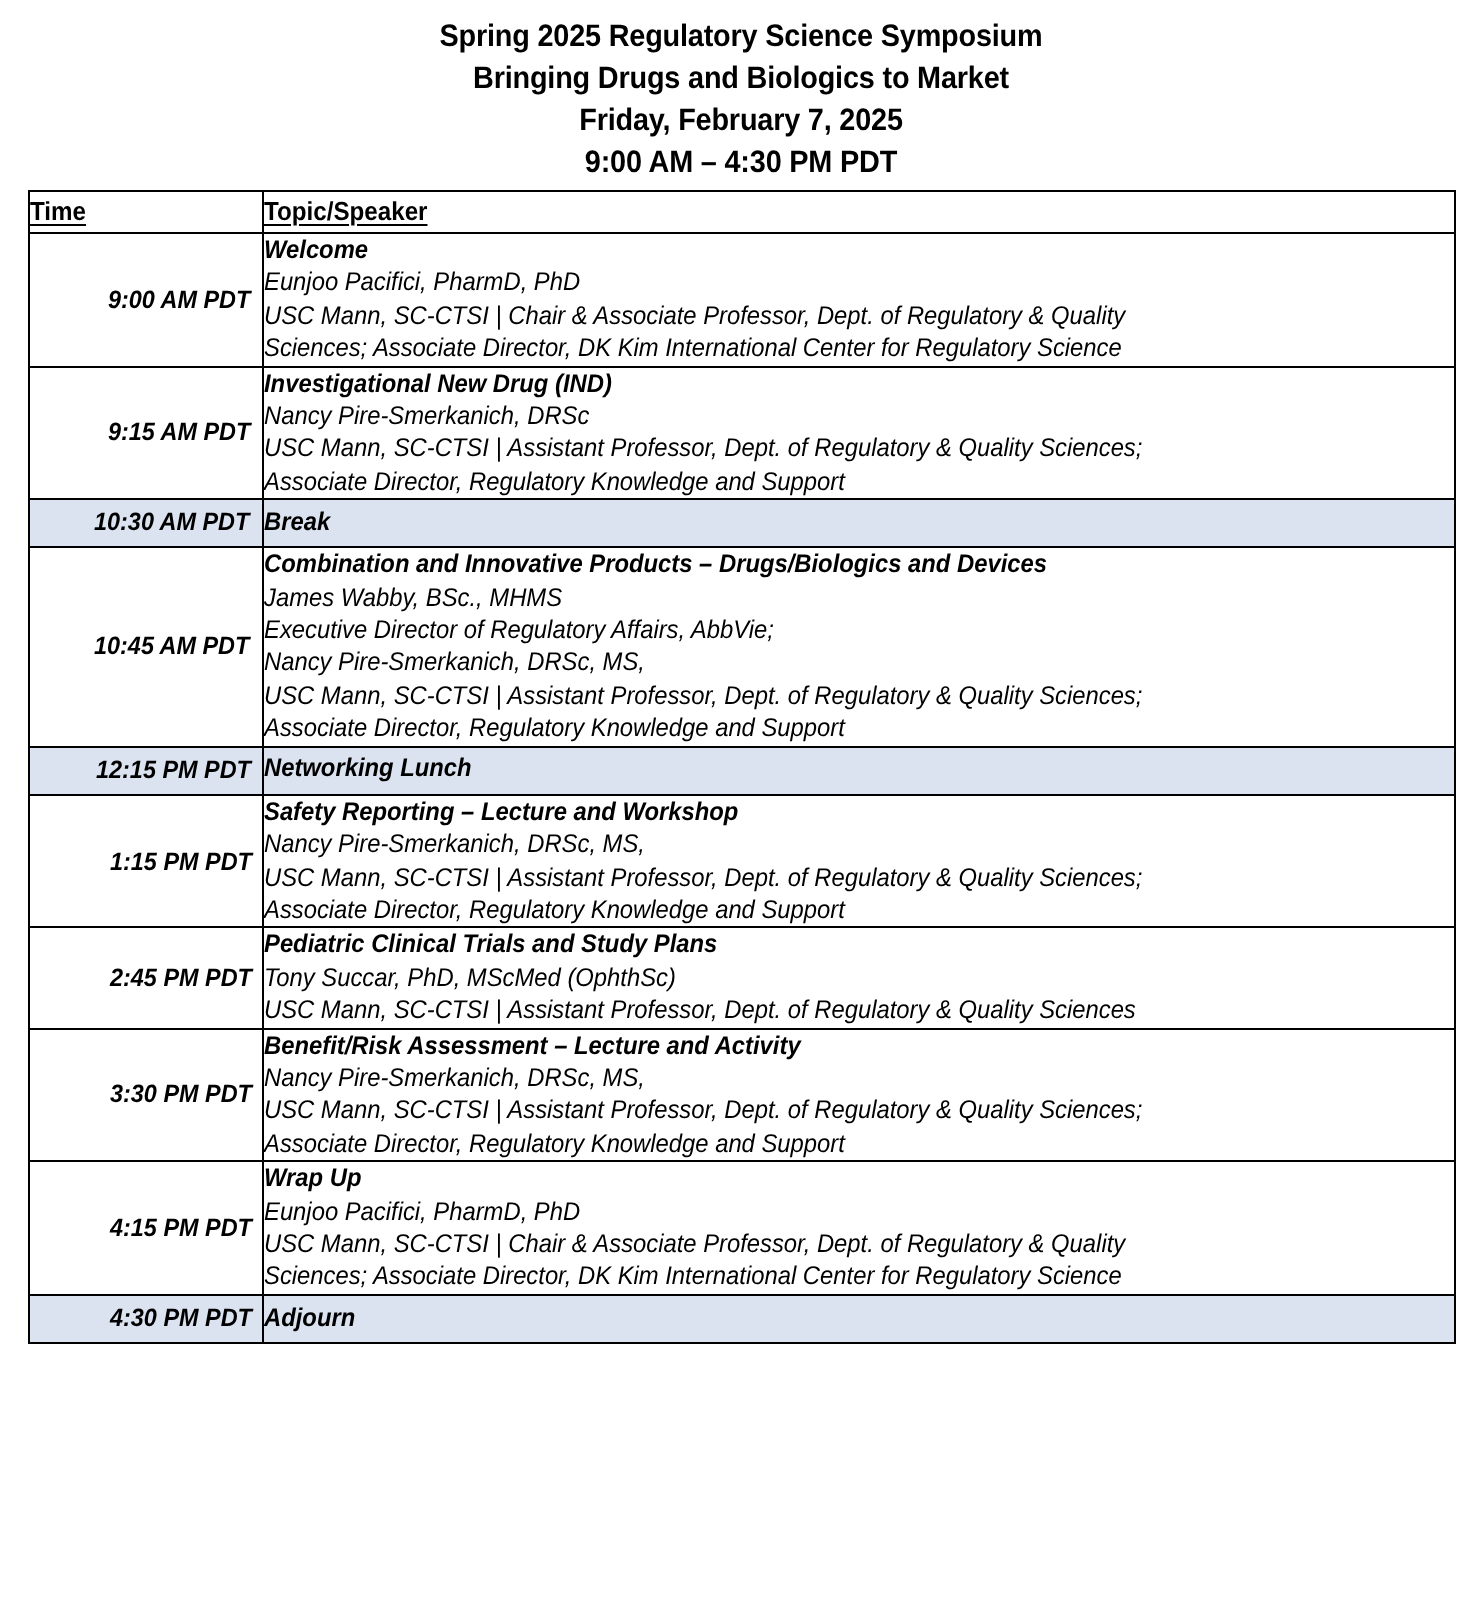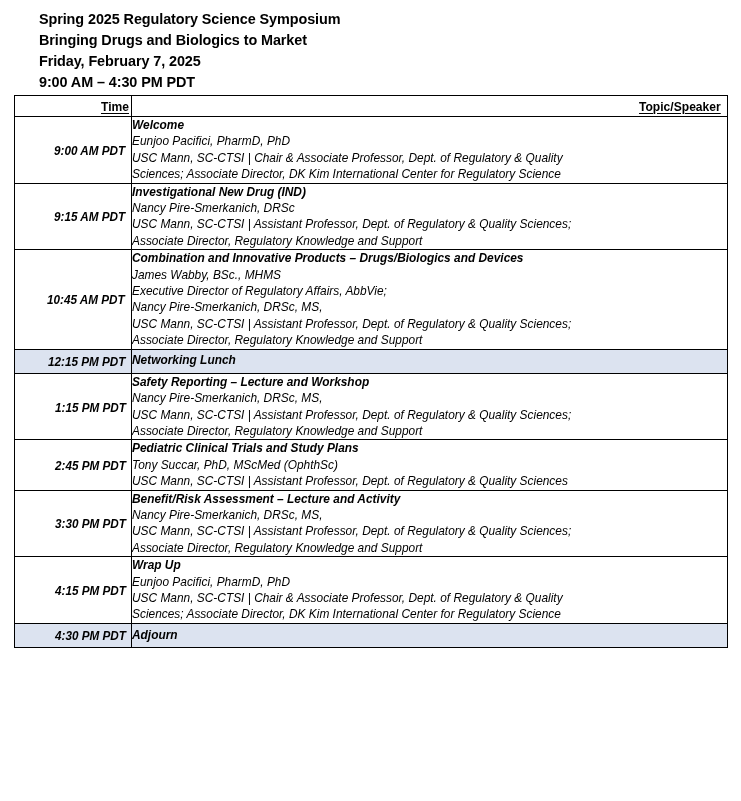--- a/index.html
+++ b/index.html
@@ -17,21 +17,21 @@
   .page {
     width: 741px;
     height: 801px;
     position: relative;
     box-sizing: border-box;
     padding: 0 14px;
   }
 
   
   .title-block {
-    text-align: left;
+    text-align: center;
     padding-top: 8px;
   }
   .title-line {
     font-weight: bold;
     font-size: 15.5px;
     line-height: 21px;
     letter-spacing: -0.1px;
     transform: scaleX(0.93);
     transform-origin: center center;
     white-space: nowrap;
@@ -67,21 +67,21 @@
   .agenda-table td {
     border: 1.4px solid #000000;
     vertical-align: middle;
     padding: 0;
   }
 
   
   .hdr-cell {
     height: 20px;
     padding: 1px 6px 2px 6px;
-    text-align: right;
+    text-align: left;
     background: #ffffff;
   }
   .hdr-text {
     display: inline-block;
     font-weight: bold;
     font-size: 13px;
     text-decoration: underline;
     text-underline-offset: 2px;
     transform: scaleX(0.93);
     transform-origin: left center;
@@ -183,20 +183,26 @@
         </tr>
         <tr>
           <td class="time-cell"><span class="time-text">9:15 AM PDT</span></td>
           <td class="topic-cell">
             <span class="topic-title">Investigational New Drug (IND)</span>
             <span class="topic-line">Nancy Pire-Smerkanich, DRSc</span>
             <span class="topic-line">USC Mann, SC-CTSI | Assistant Professor, Dept. of Regulatory &amp; Quality Sciences;</span>
             <span class="topic-line">Associate Director, Regulatory Knowledge and Support</span>
           </td>
         </tr>
+        <tr class="shaded">
+          <td class="time-cell"><span class="time-text">10:30 AM PDT</span></td>
+          <td class="topic-cell">
+            <span class="topic-title">Break</span>
+          </td>
+        </tr>
         <tr>
           <td class="time-cell"><span class="time-text">10:45 AM PDT</span></td>
           <td class="topic-cell">
             <span class="topic-title">Combination and Innovative Products – Drugs/Biologics and Devices</span>
             <span class="topic-line">James Wabby, BSc., MHMS</span>
             <span class="topic-line">Executive Director of Regulatory Affairs, AbbVie;</span>
             <span class="topic-line">Nancy Pire-Smerkanich, DRSc, MS,</span>
             <span class="topic-line">USC Mann, SC-CTSI | Assistant Professor, Dept. of Regulatory &amp; Quality Sciences;</span>
             <span class="topic-line">Associate Director, Regulatory Knowledge and Support</span>
           </td>

